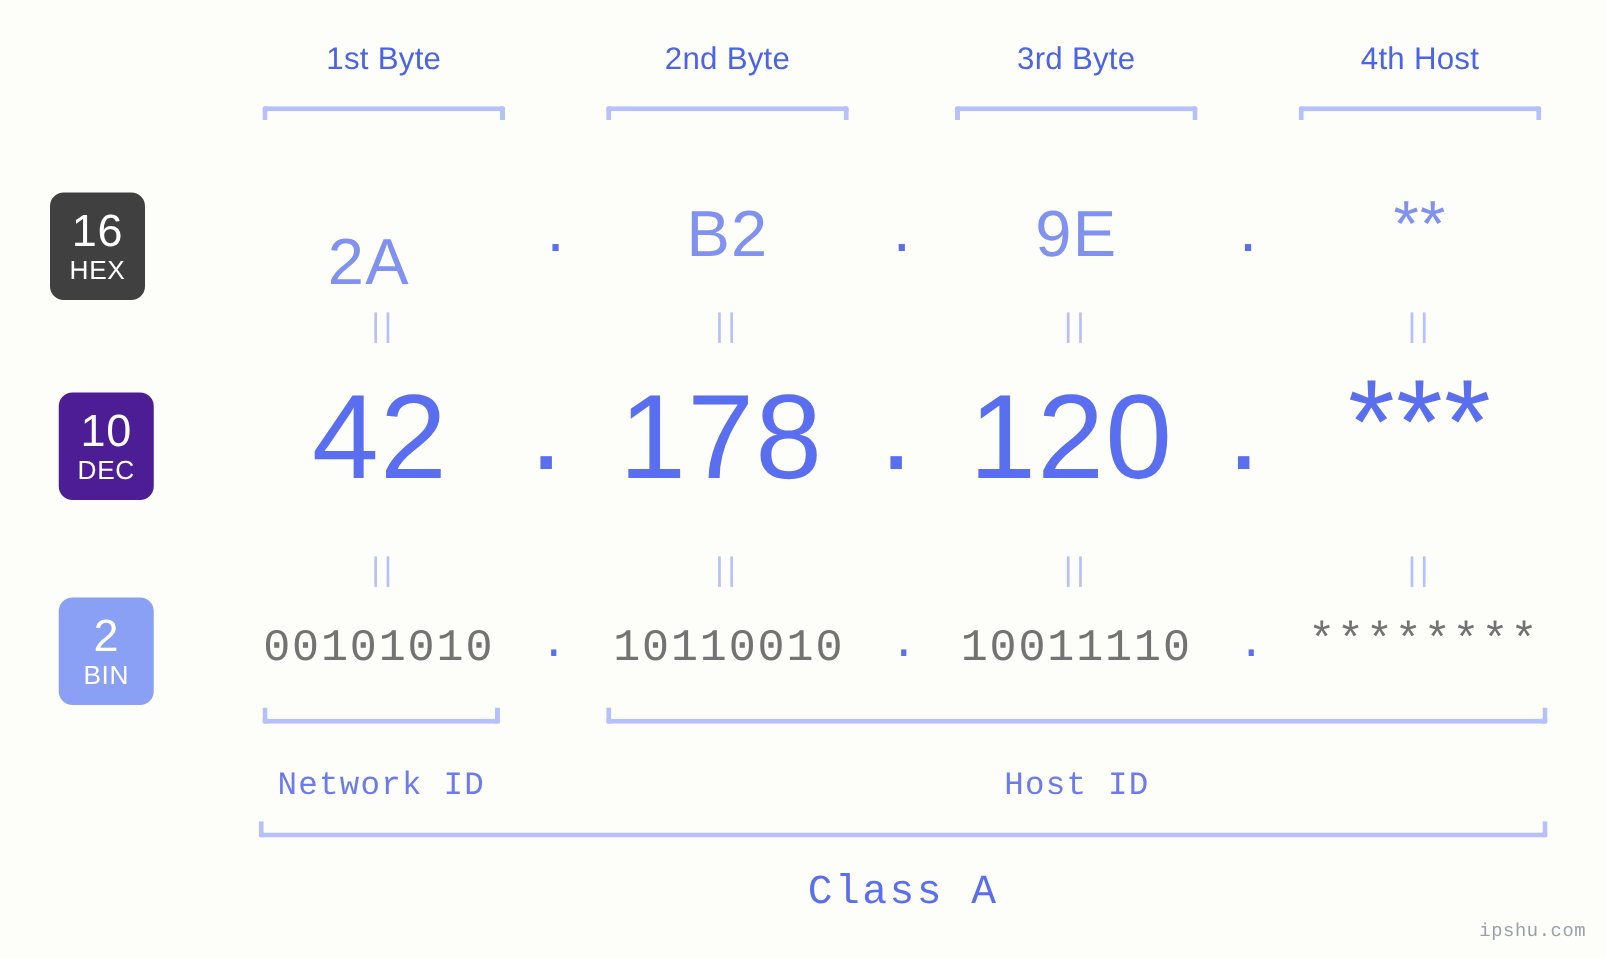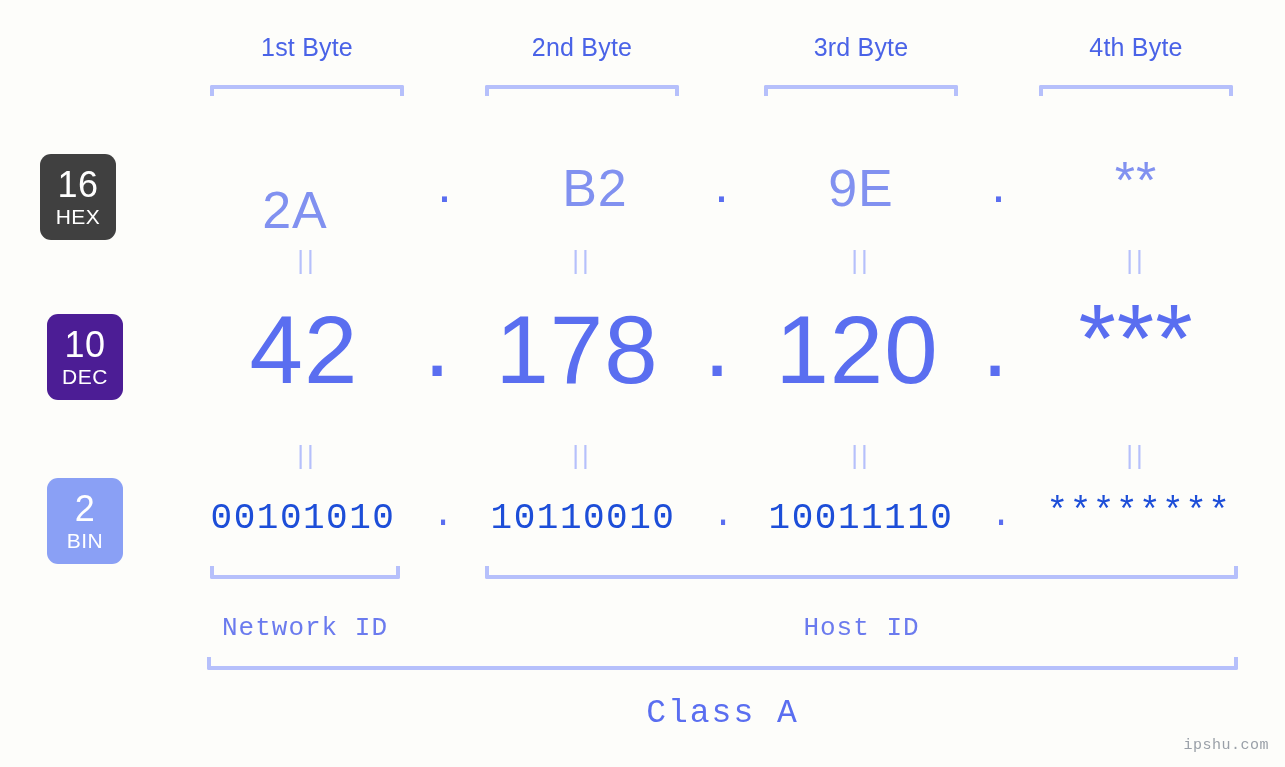--- a/index.html
+++ b/index.html
@@ -102,21 +102,21 @@
     font-size: 96px;
     font-weight: 400;
     color: #5a6ef0;
     letter-spacing: 1px;
   }
   .val.bin {
     font-family: "Liberation Mono", "DejaVu Sans Mono", monospace;
     font-size: 36px;
     font-weight: 400;
     letter-spacing: 1.5px;
-    color: #1d4ed8;
+    color: #737373;
   }
 
   
   .dot {
     position: absolute;
     color: #5a6ef0;
     text-align: center;
     white-space: nowrap;
     line-height: 1;
   }
@@ -168,21 +168,21 @@
   }
 </style>
 </head>
 <body>
 
 <div class="stage">
 
   <div class="byte-label" style="left:210px;width:194px;">1st Byte</div>
   <div class="byte-label" style="left:485px;width:194px;">2nd Byte</div>
   <div class="byte-label" style="left:764px;width:194px;">3rd Byte</div>
-  <div class="byte-label" style="left:1039px;width:194px;">4th Byte</div>
+  <div class="byte-label" style="left:1039px;width:194px;">4th Host</div>
 
   <div class="bracket" style="left:210px;top:85px;width:194px;"></div>
   <div class="bracket" style="left:485px;top:85px;width:194px;"></div>
   <div class="bracket" style="left:764px;top:85px;width:194px;"></div>
   <div class="bracket" style="left:1039px;top:85px;width:194px;"></div>
 
   <div class="badge" style="left:40px;top:154px;background:#404040;justify-content:center;">
     <span class="num">16</span>
     <span class="nm">HEX</span>
   </div>
@@ -190,21 +190,21 @@
     <span class="num">10</span>
     <span class="nm">DEC</span>
   </div>
   <div class="badge" style="left:47px;top:478px;background:#8aa0f5;">
     <span class="num">2</span>
     <span class="nm">BIN</span>
   </div>
 
   <div class="val hex" style="left:198px;top:158px;width:194px;margin-top:22px;">2A</div>
   <div class="dot hexdot" style="left:404px;top:158px;width:81px;">.</div>
-  <div class="val hex" style="left:498px;top:158px;width:194px;">B2</div>
+  <div class="val hex" style="left:485px;top:158px;width:194px;">B2</div>
   <div class="dot hexdot" style="left:679px;top:158px;width:85px;">.</div>
   <div class="val hex" style="left:764px;top:158px;width:194px;">9E</div>
   <div class="dot hexdot" style="left:958px;top:158px;width:81px;">.</div>
   <div class="val hex" style="left:1039px;top:150px;width:194px;">**</div>
 
   <div class="eq" style="left:210px;top:245px;width:194px;">||</div>
   <div class="eq" style="left:485px;top:245px;width:194px;">||</div>
   <div class="eq" style="left:764px;top:245px;width:194px;">||</div>
   <div class="eq" style="left:1039px;top:245px;width:194px;">||</div>
 

